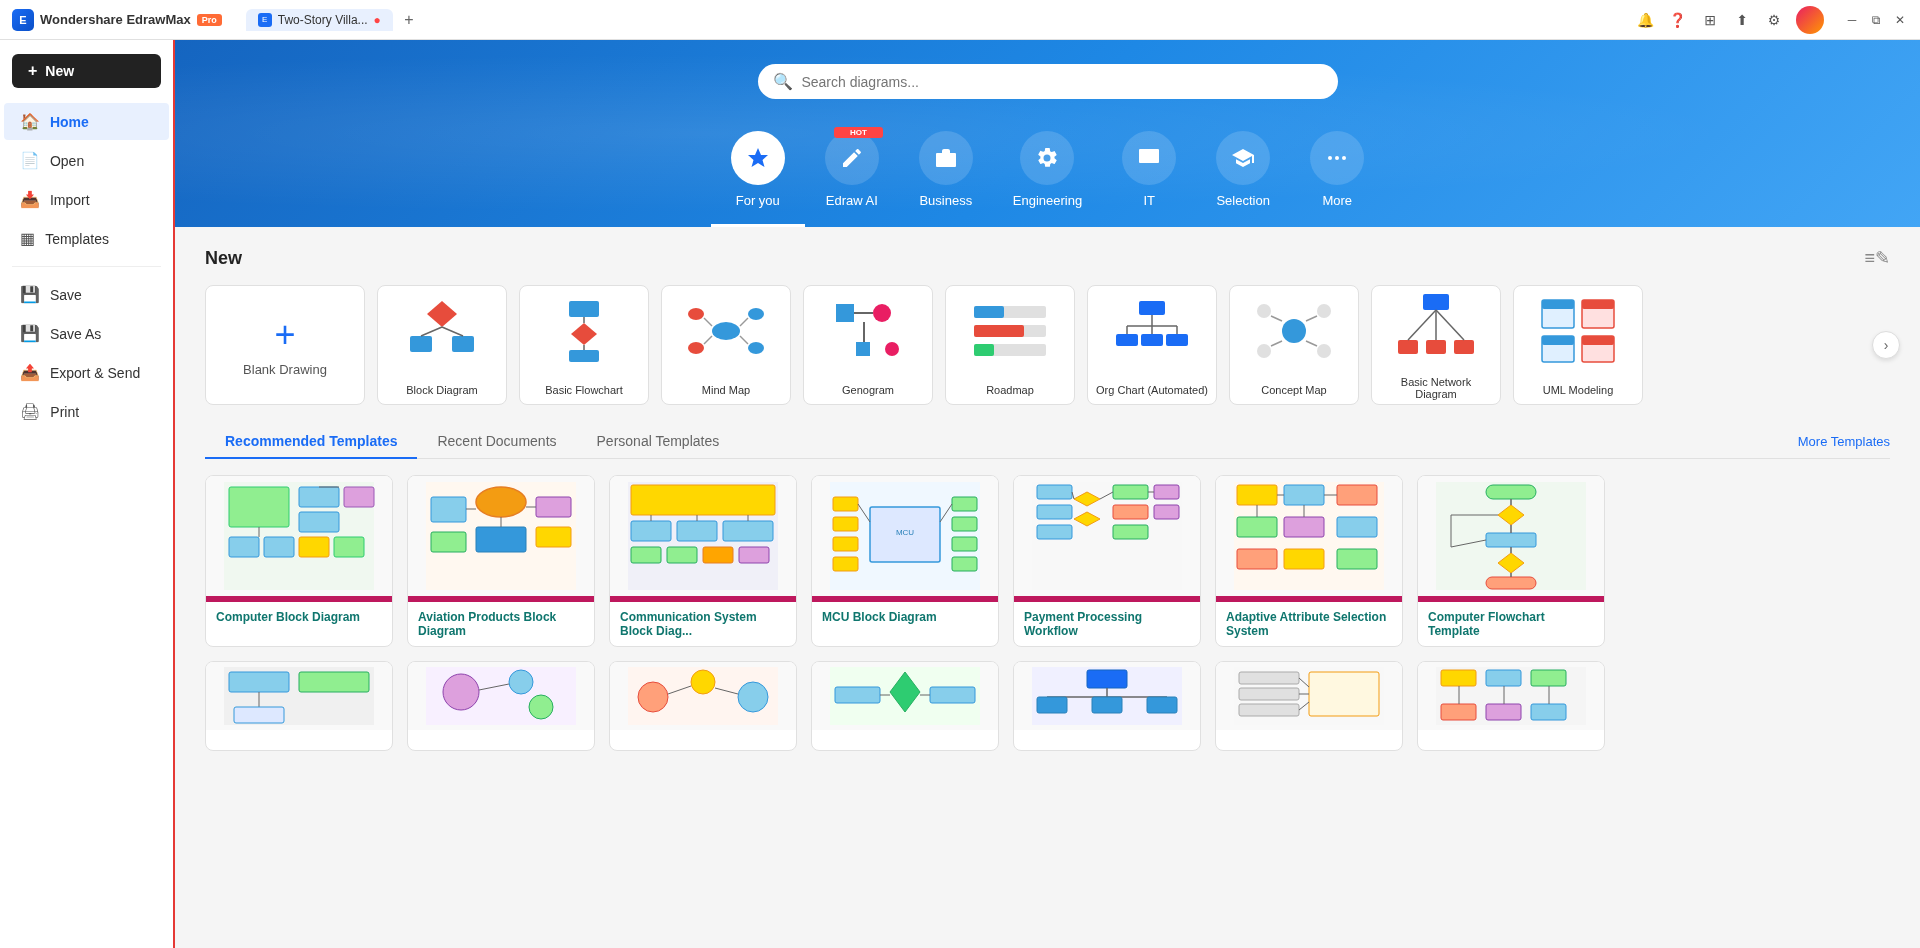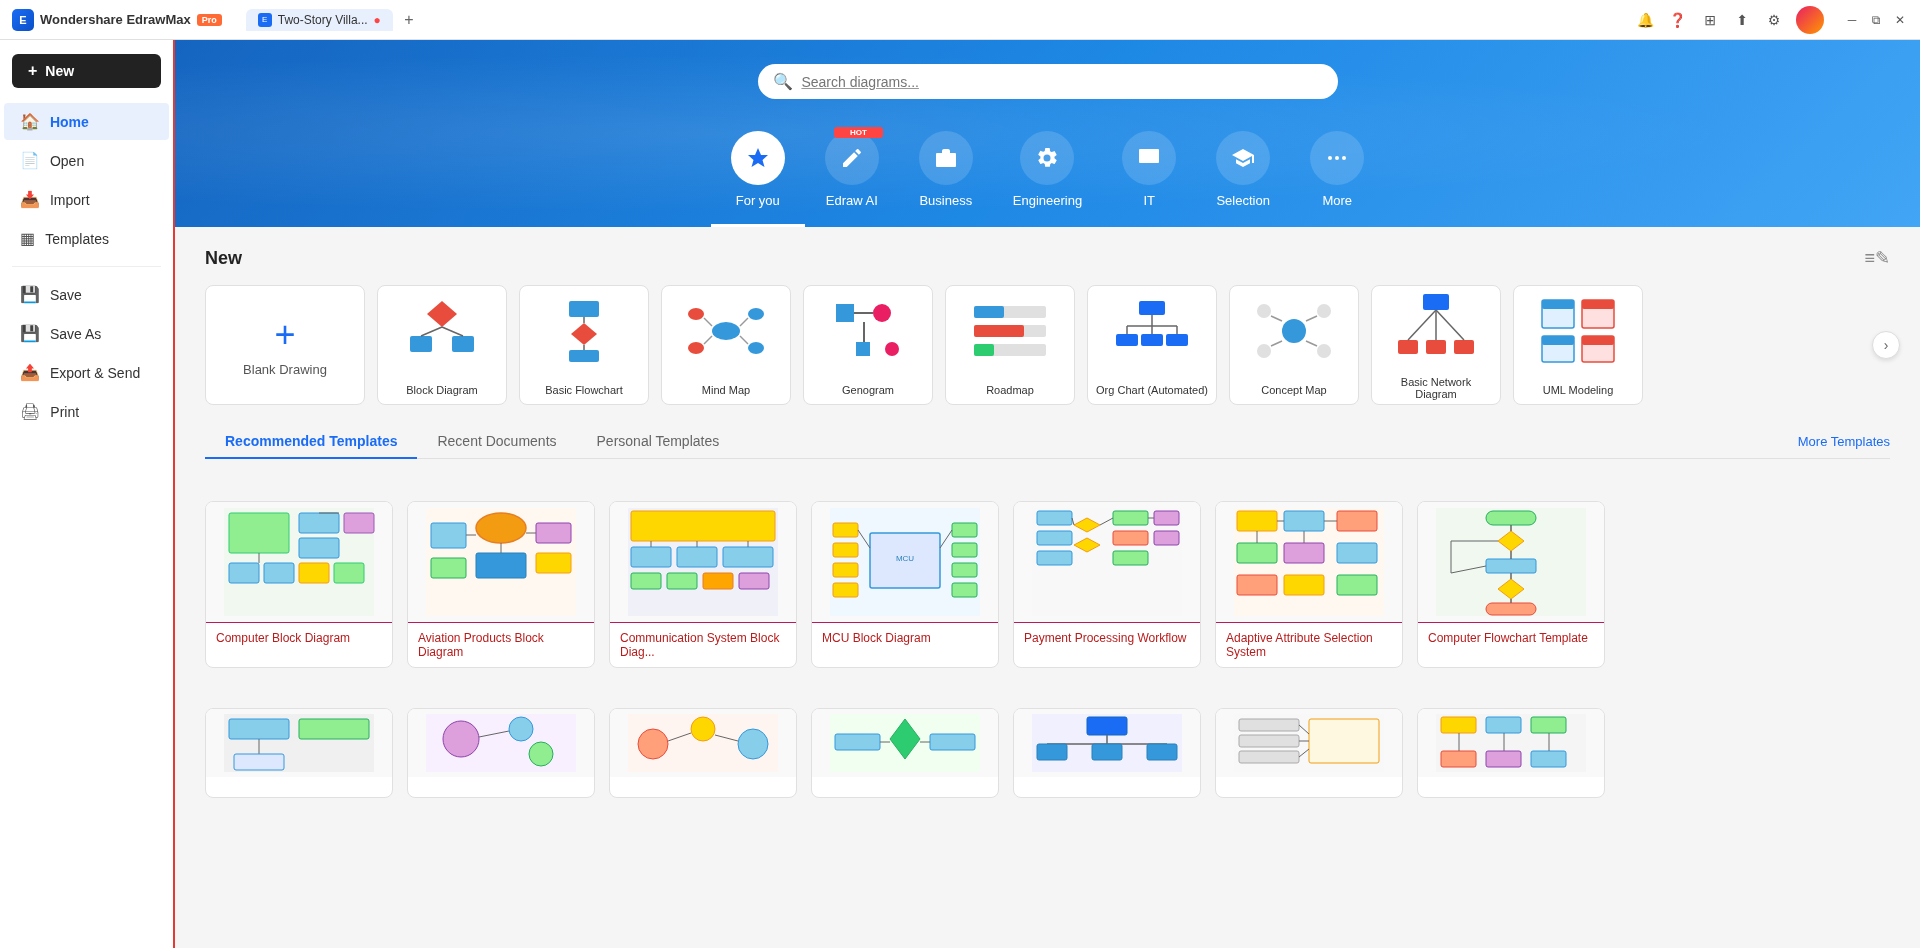--- a/index.html
+++ b/index.html
@@ -182,21 +182,20 @@
       align-items: center;
       padding: 8px 16px;
       gap: 8px;
     }
     .search-box input {
       flex: 1;
       border: none;
       outline: none;
       font-size: 14px;
       color: #999;
-      text-decoration: underline;
     }
     .search-icon { color: #999; font-size: 16px; }
 
     
     .categories {
       display: flex;
       justify-content: center;
       gap: 0;
       position: relative;
       z-index: 1;
@@ -354,35 +353,35 @@
       overflow: hidden;
     }
     .template-card {
       background: white;
       border: 1px solid #e0e0e0;
       border-radius: 8px;
       overflow: hidden;
       cursor: pointer;
       width: 188px;
       flex-shrink: 0;
-      margin-top: 26px;
     }
     .template-thumb {
       height: 120px;
       background: #f9f9f9;
       display: flex;
       align-items: center;
       justify-content: center;
       overflow: hidden;
     }
     .template-name {
       padding: 8px 10px;
       font-size: 12px;
-      color: #b91c1c;
-      border-top: 1px solid #be185d;
+      color: #0f766e;
+      border-top: 6px solid #be185d;
+      font-weight: bold;
     }
   </style>
 </head>
 <body>
 
 <div class="title-bar">
   <div class="title-bar-logo">
     <div class="logo-icon">E</div>
     <span>Wondershare EdrawMax</span>
     <span class="pro-badge">Pro</span>

